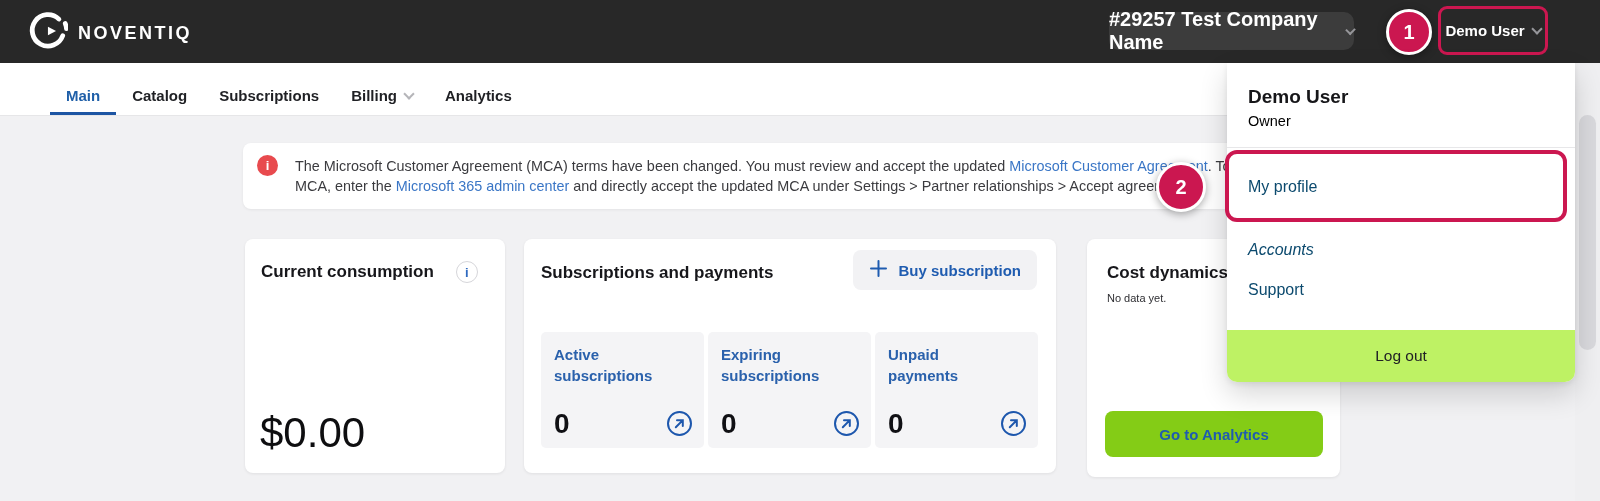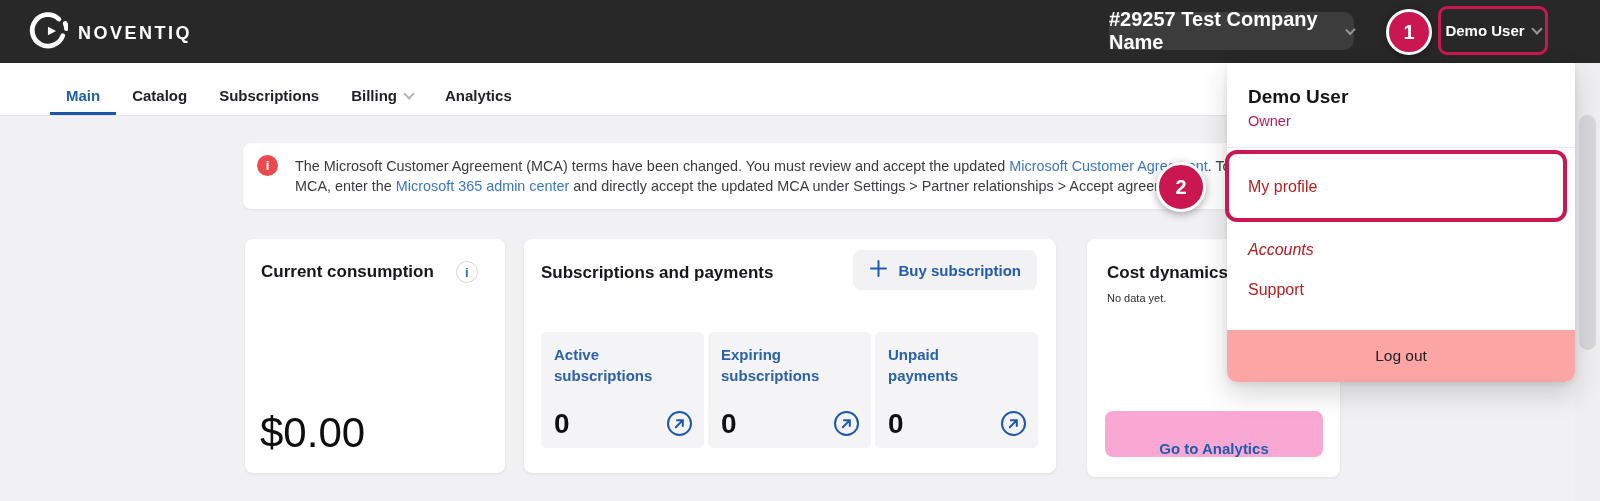--- a/index.html
+++ b/index.html
@@ -50,33 +50,33 @@
   .buy-btn .lbl{color:#1f5cb0;font-size:15px;font-weight:700;}
   .tiles{position:absolute;left:17px;right:18px;top:93px;bottom:25px;display:flex;gap:4px;}
   .tile{flex:1;background:#f4f4f6;border-radius:5px;padding:12px 13px;position:relative;cursor:pointer;}
   .tile-label{color:#2a61ac;font-size:15px;font-weight:600;line-height:21px;max-width:110px;}
   .tile-value{position:absolute;left:13px;bottom:8px;font-size:28px;font-weight:700;color:#101014;}
   .tile-arrow{position:absolute;right:11px;bottom:11px;width:27px;height:27px;cursor:pointer;}
 
   .card-cost{left:1087px;top:239px;width:253px;height:238px;}
   .card-cost .title{position:absolute;left:20px;top:24px;}
   .cost-empty{position:absolute;left:20px;top:53px;font-size:11px;color:#2f2f33;}
-  .analytics-btn{position:absolute;left:18px;right:17px;bottom:20px;height:46px;background:#f9a8d4;border-radius:8px;display:flex;align-items:flex-end;justify-content:center;cursor:pointer;}
+  .analytics-btn{position:absolute;left:18px;right:17px;bottom:20px;height:46px;background:#84cc16;border-radius:8px;display:flex;align-items:center;justify-content:center;cursor:pointer;}
   .analytics-btn .lbl{color:#1f5cb0;font-size:15px;font-weight:700;}
 
   
   .dropdown{position:absolute;left:1227px;top:63px;width:348px;height:319px;background:#fff;border-radius:0 0 10px 10px;box-shadow:0 12px 28px rgba(0,0,0,.16),0 2px 6px rgba(0,0,0,.08);z-index:50;}
   .dd-name{position:absolute;left:21px;top:23px;font-size:19px;font-weight:700;color:#161619;}
-  .dd-role{position:absolute;left:21px;top:50px;font-size:14.5px;color:#be185d;}
+  .dd-role{position:absolute;left:21px;top:50px;font-size:14.5px;color:#000000;}
   .dd-divider{position:absolute;left:0;right:0;top:84px;height:1px;background:#e7e7e9;}
-  .dd-item{position:absolute;left:0;right:0;height:44px;display:flex;align-items:center;padding-left:21px;font-size:16px;color:#b91c1c;cursor:pointer;}
+  .dd-item{position:absolute;left:0;right:0;height:44px;display:flex;align-items:center;padding-left:21px;font-size:16px;color:#0c4a6e;cursor:pointer;}
   .dd-item-1{top:102px;}
   .dd-item-2{top:165px;font-style:italic;}
   .dd-item-3{top:205px;}
-  .dd-footer{position:absolute;left:0;right:0;bottom:0;height:52px;background:#fca5a5;border-radius:0 0 10px 10px;display:flex;align-items:center;justify-content:center;font-size:15.5px;color:#212125;cursor:pointer;}
+  .dd-footer{position:absolute;left:0;right:0;bottom:0;height:52px;background:#bef264;border-radius:0 0 10px 10px;display:flex;align-items:center;justify-content:center;font-size:15.5px;color:#212125;cursor:pointer;}
 
   .step2-rect{position:absolute;left:1225px;top:150px;width:342px;height:72px;border:4px solid #cb1750;border-radius:12px;z-index:60;}
 
   
   .scrollbar{position:absolute;right:0;top:63px;width:25px;height:438px;background:#efeff1;z-index:5;}
   .scroll-thumb{position:absolute;left:4px;right:4px;top:52px;height:235px;background:#d9d9dd;border-radius:9px;}
 </style>
 </head>
 <body>
 

